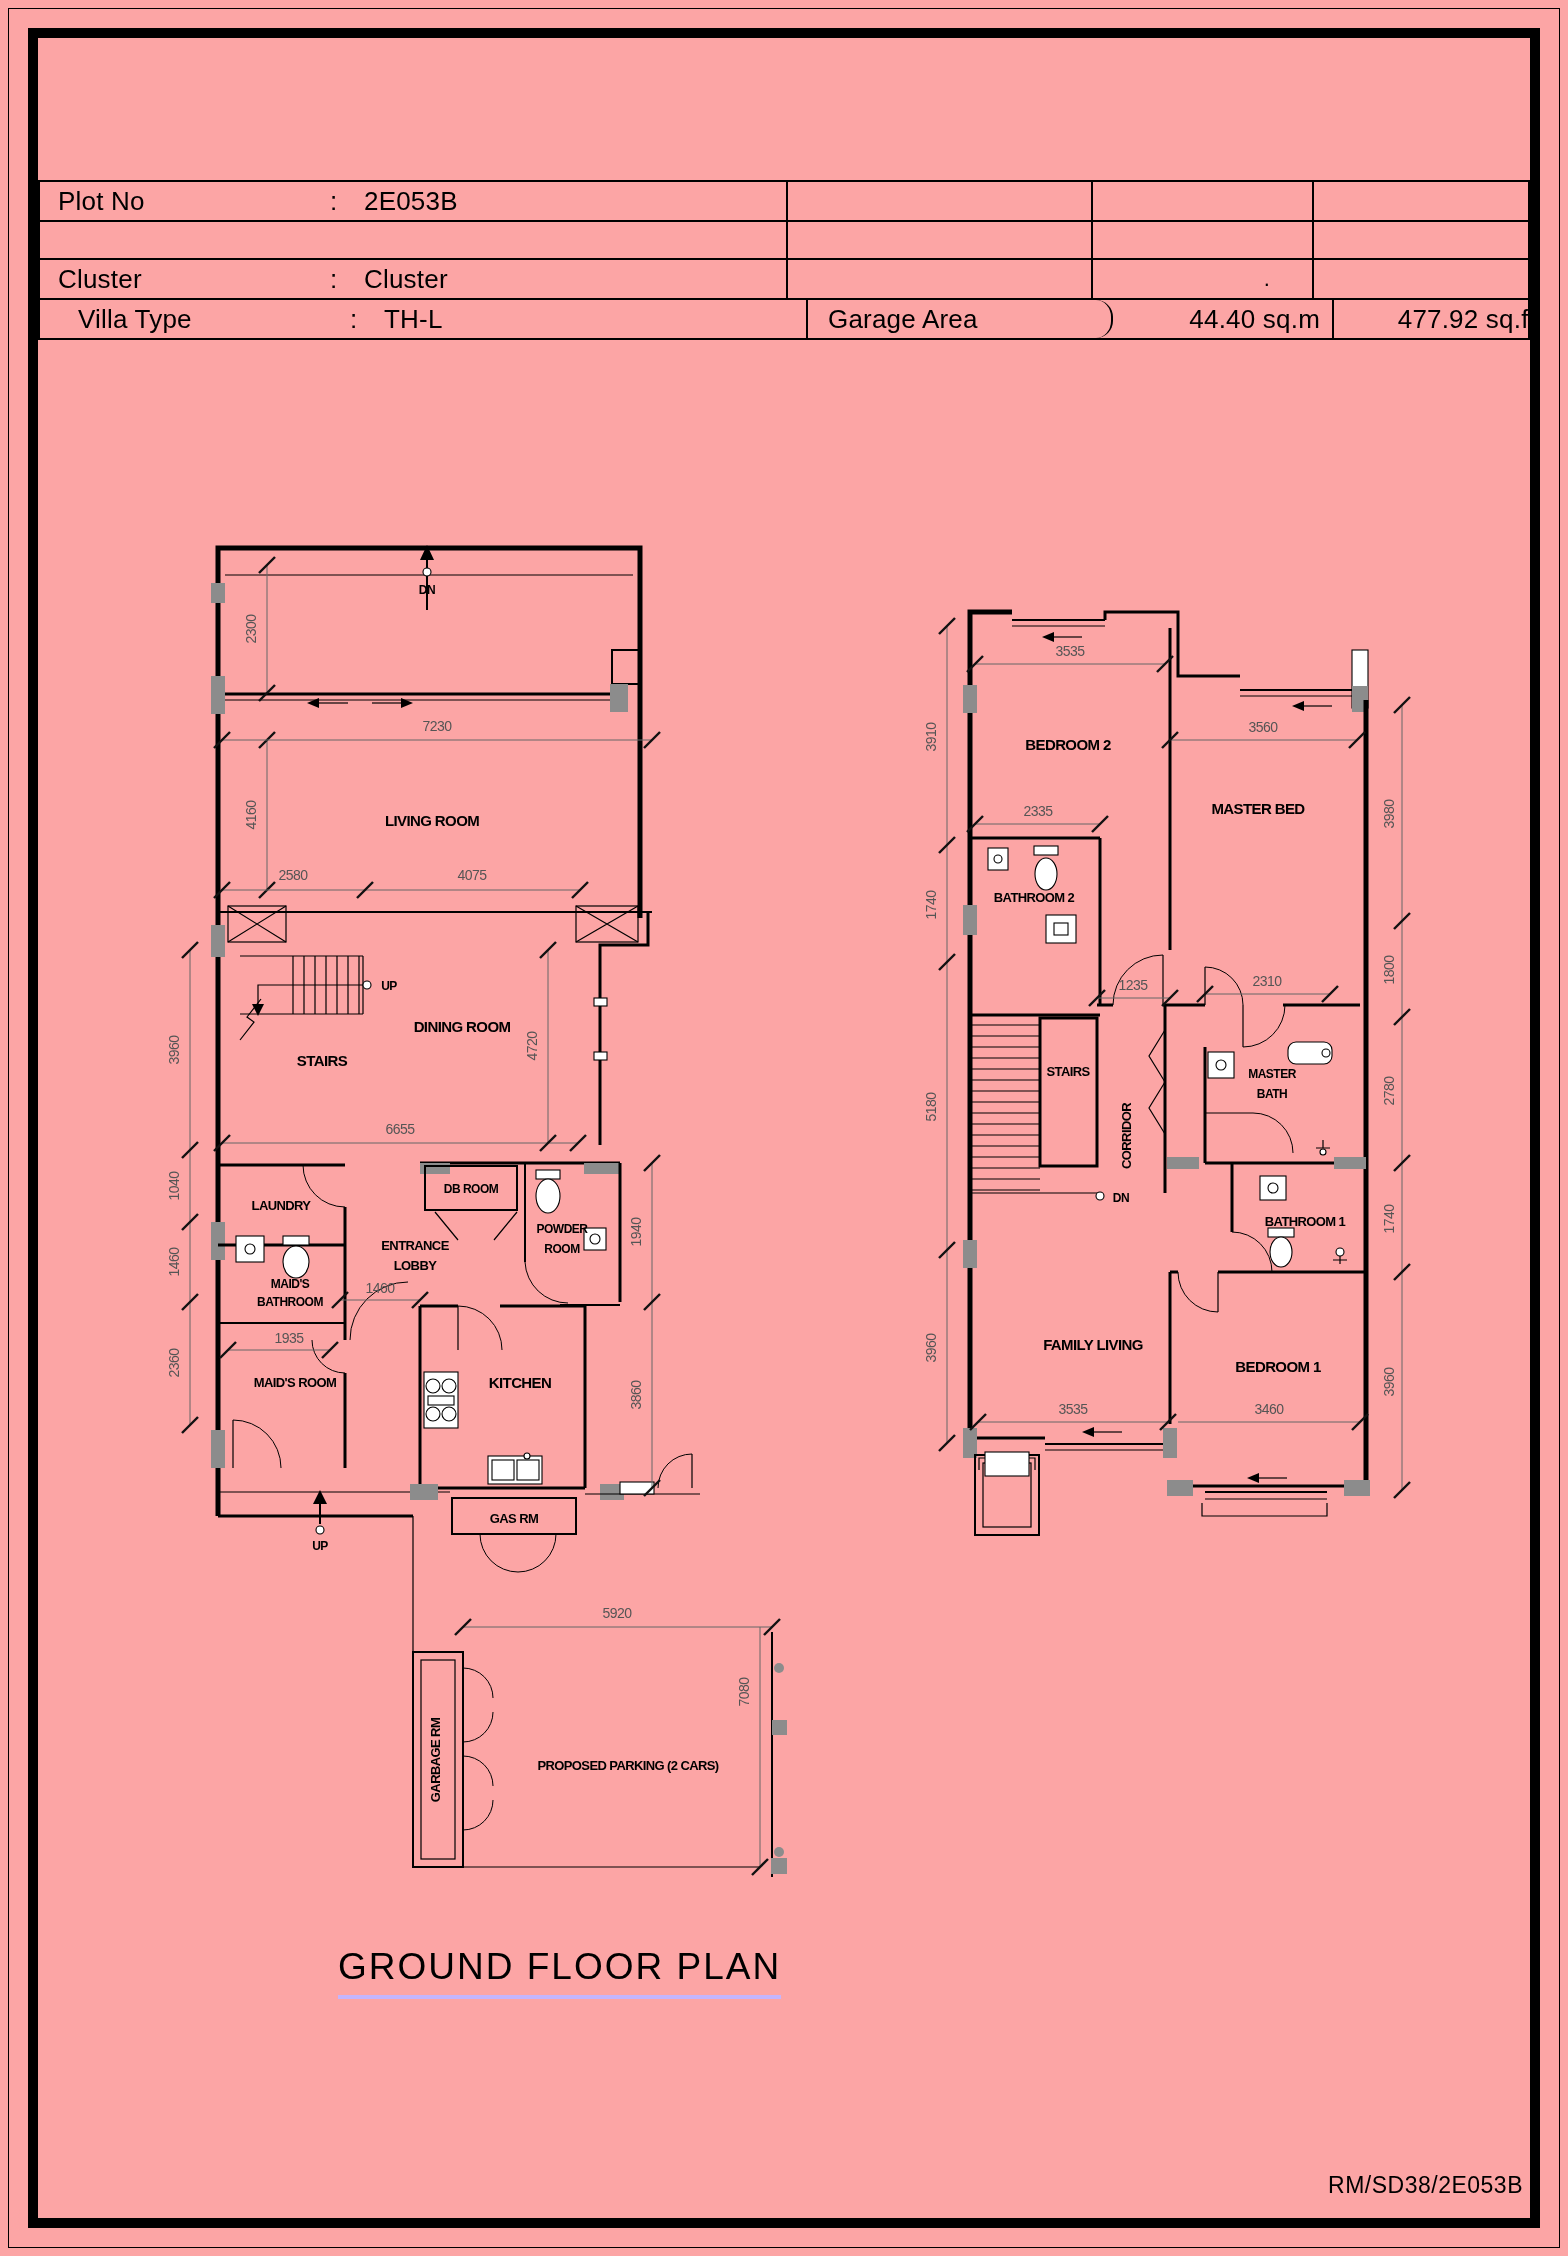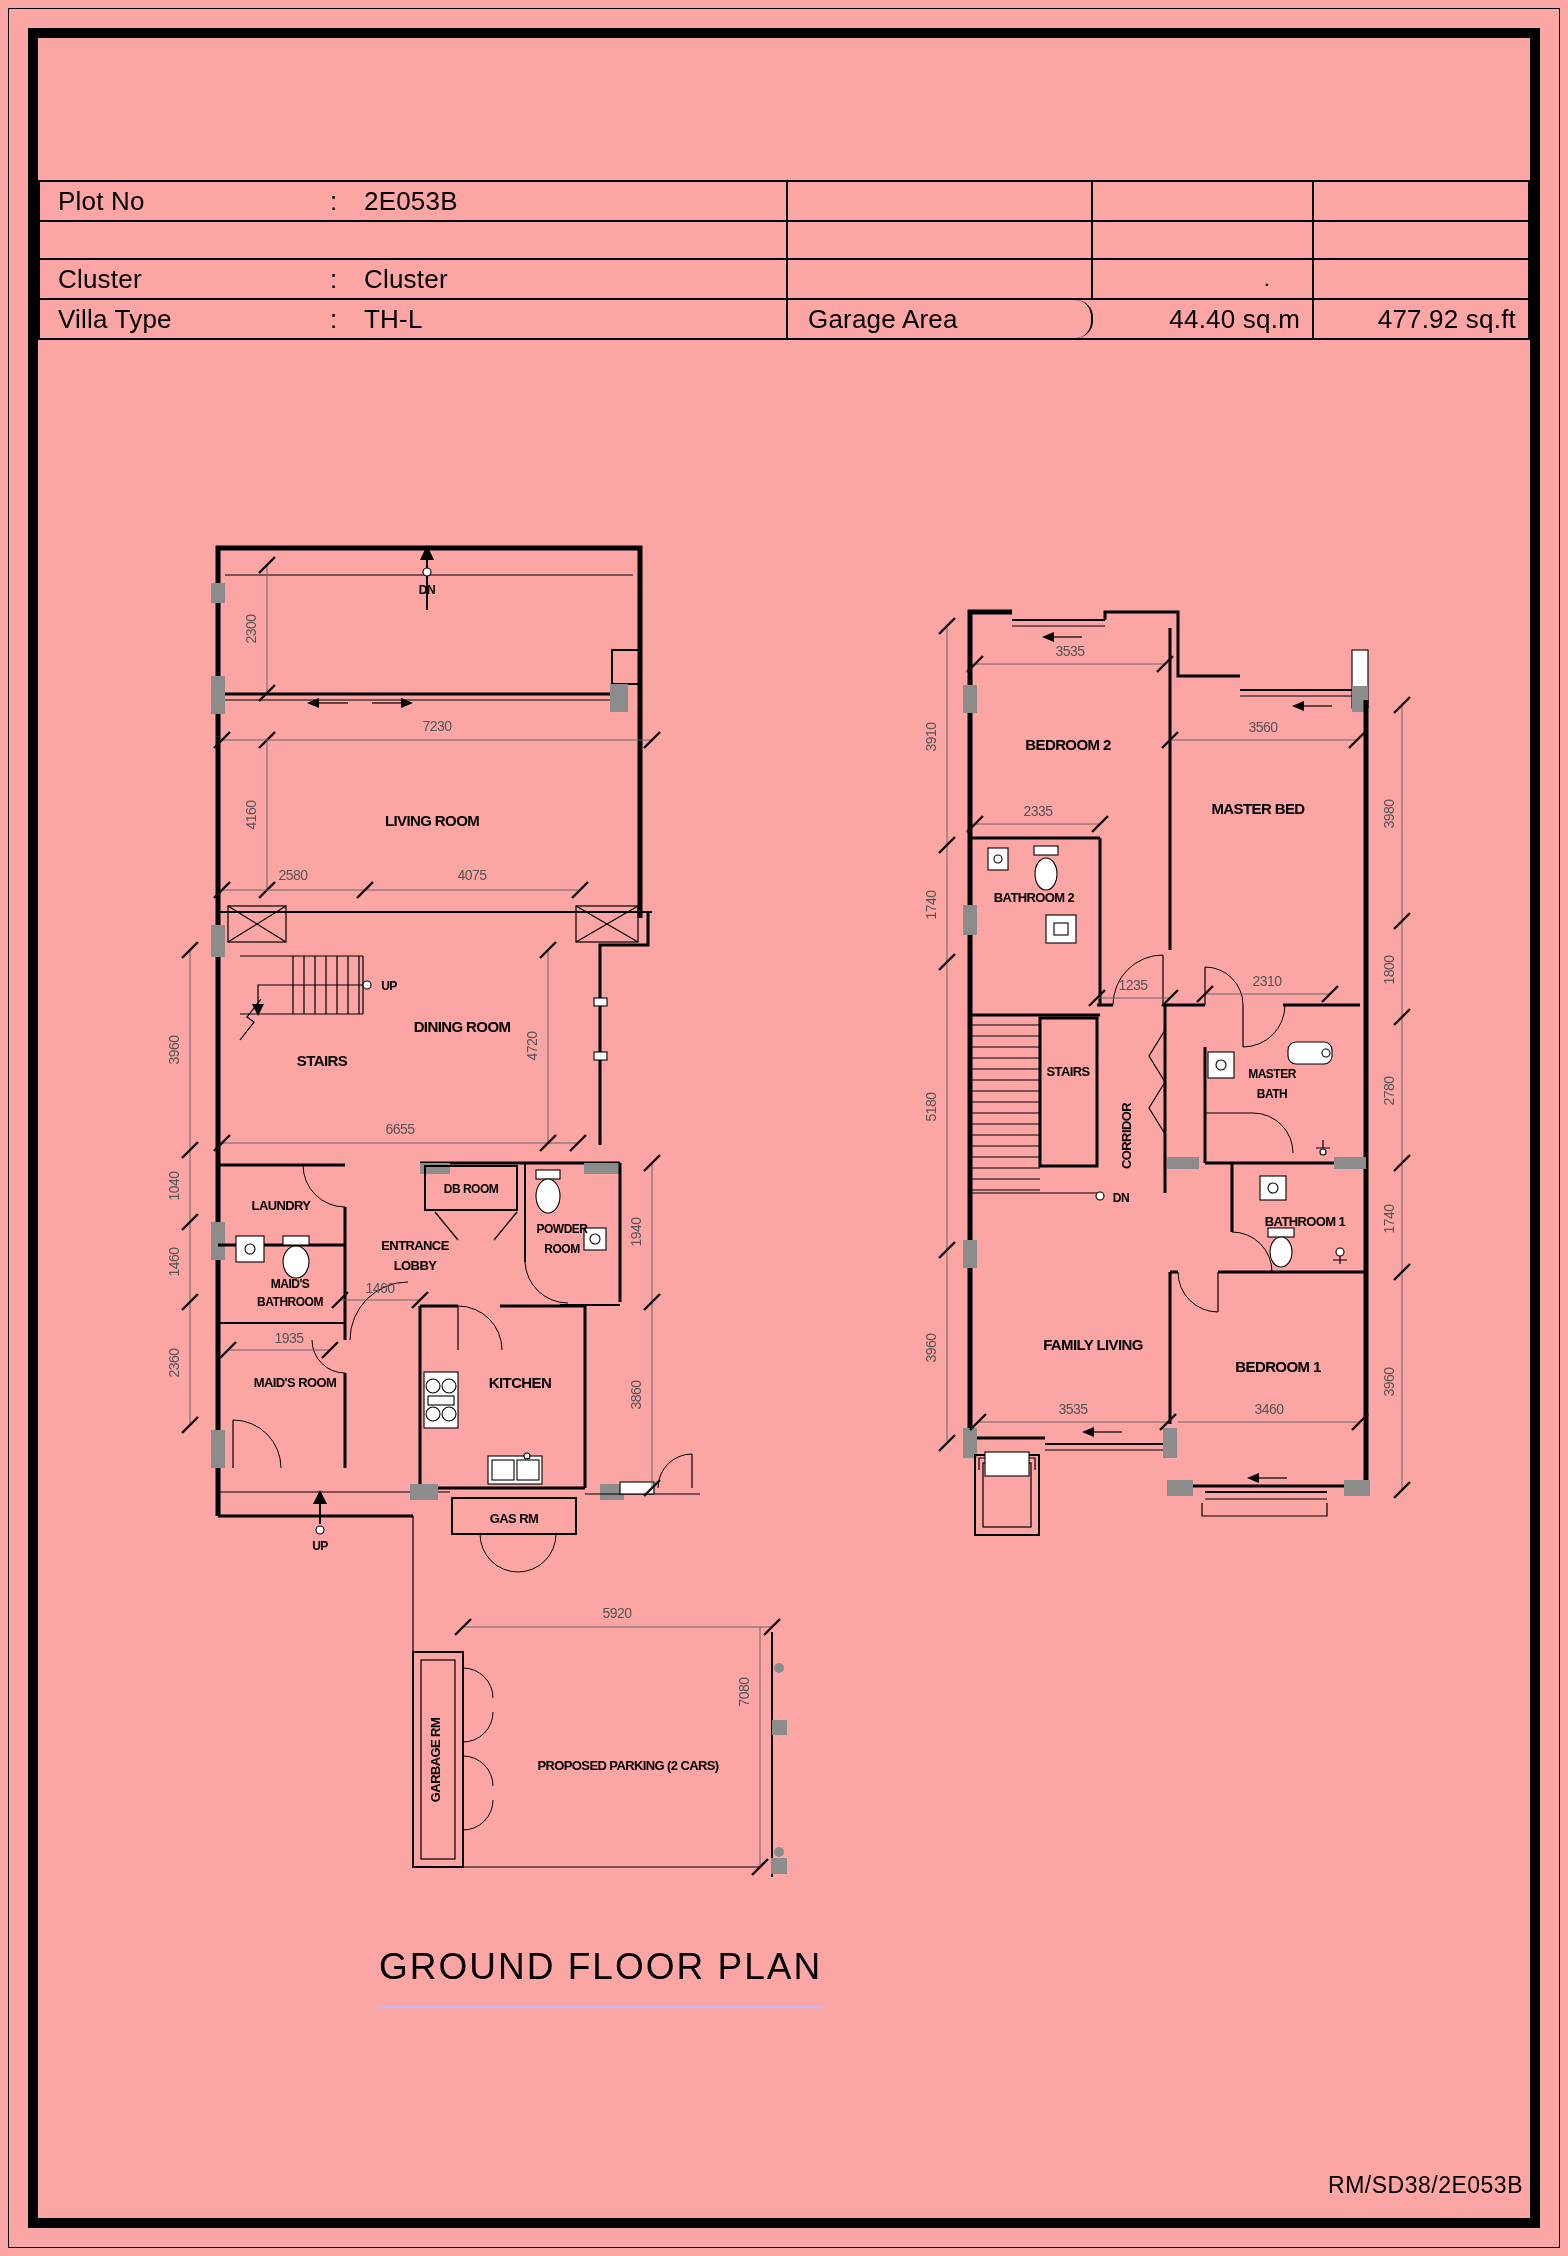--- a/index.html
+++ b/index.html
@@ -4,33 +4,33 @@
 <style>
   html,body{margin:0;padding:0;background:#e8e8e8;}
   #page{position:relative;width:1568px;height:2256px;background:#fca5a5;
         font-family:"Liberation Sans",sans-serif;overflow:hidden;color:#000;}
   .frame-thin{position:absolute;left:8px;top:8px;right:8px;bottom:8px;border:1.5px solid #000;}
   .frame-thick{position:absolute;left:28px;top:28px;right:28px;bottom:28px;border:10px solid #000;}
 
   
   .htable{position:absolute;left:38px;top:180px;width:1492px;border:2px solid #000;box-sizing:border-box;}
   .hrow{display:grid;grid-template-columns:748px 305px 221px 214px;border-bottom:2px solid #000;box-sizing:border-box;}
-  .hrow:last-child{border-bottom:none;}
+  .hrow:last-child{border-bottom:none;padding-left:20px;}
   .r1{height:40px;} .r2{height:38px;} .r3{height:40px;} .r4{height:38px;}
   .hc{border-right:2px solid #000;box-sizing:border-box;display:flex;align-items:center;font-size:26px;letter-spacing:0.2px;}
   .hc:last-child{border-right:none;}
   .lab{display:inline-block;width:272px;padding-left:18px;}
   .colon{display:inline-block;width:34px;}
   .c2pad{padding-left:20px;border-radius:17px;}
   .rt{justify-content:flex-end;padding-right:12px;}
   .dotcell{justify-content:flex-end;padding-right:42px;font-size:22px;}
 
   
   .plan-title{position:absolute;font-size:37px;letter-spacing:2px;white-space:nowrap;
-              border-bottom:2px solid #c4b5fd;padding-bottom:18px;margin-left:41px;}
+              border-bottom:4px solid #c4b5fd;padding-bottom:7px;}
   .footer-ref{position:absolute;font-size:23px;letter-spacing:0.5px;margin-left:13px;}
 
   
   .w5{stroke:#000;stroke-width:5;fill:none}
   .w3{stroke:#000;stroke-width:3;fill:none}
   .w2{stroke:#000;stroke-width:2;fill:none}
   .w1{stroke:#000;stroke-width:1.2;fill:none}
   .dl{stroke:#666;stroke-width:1;fill:none}
   .tk{stroke:#111;stroke-width:2.4}
   .gry{fill:#8c8c8c;stroke:none}

